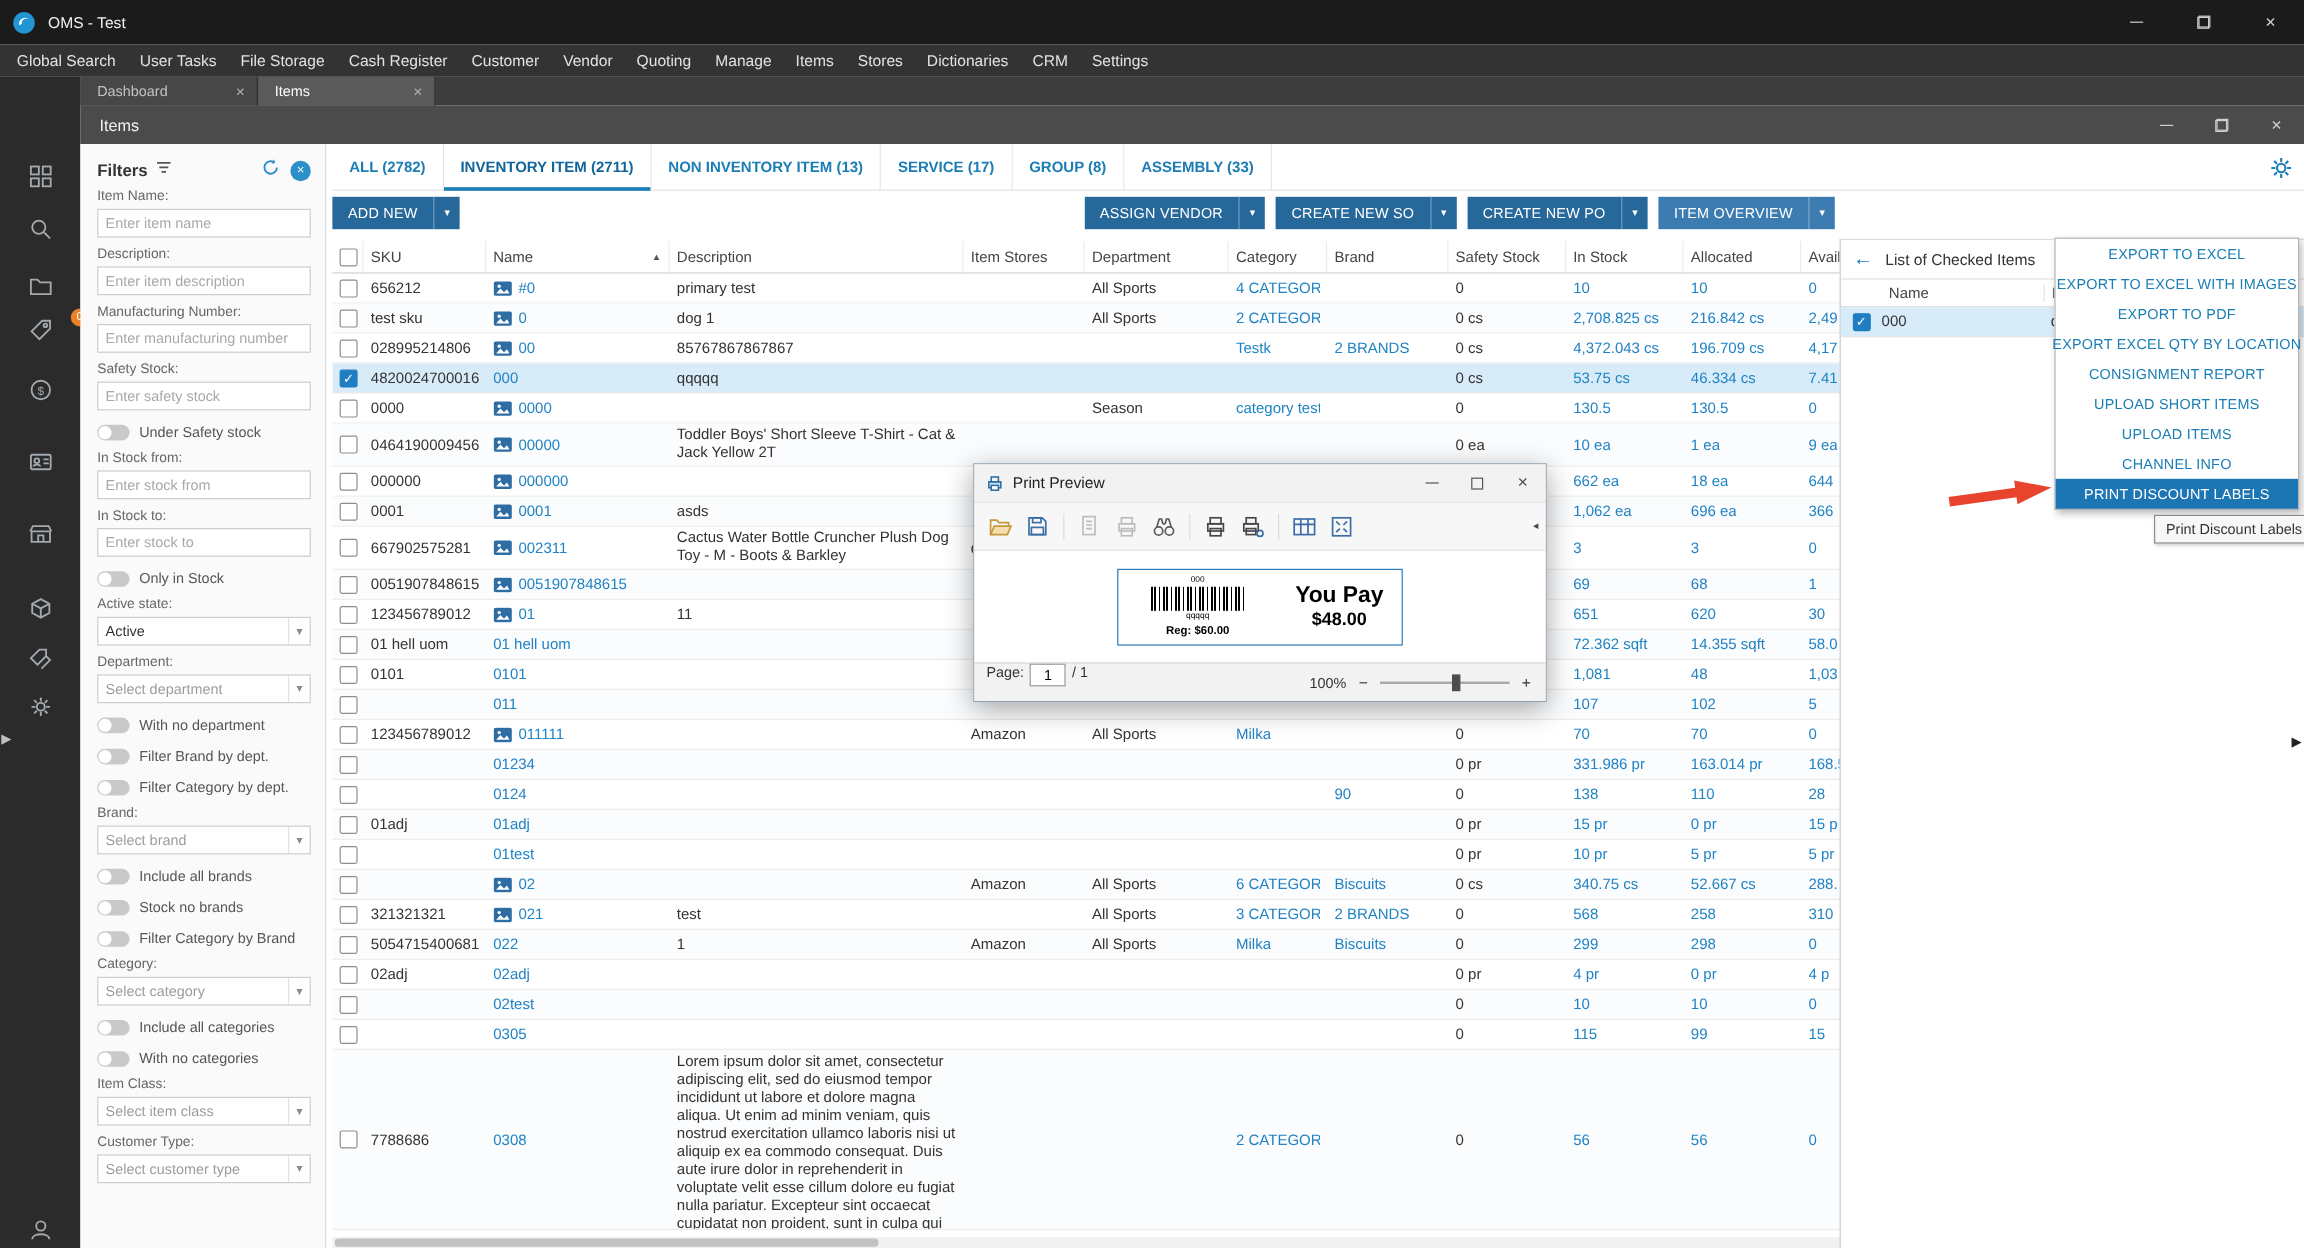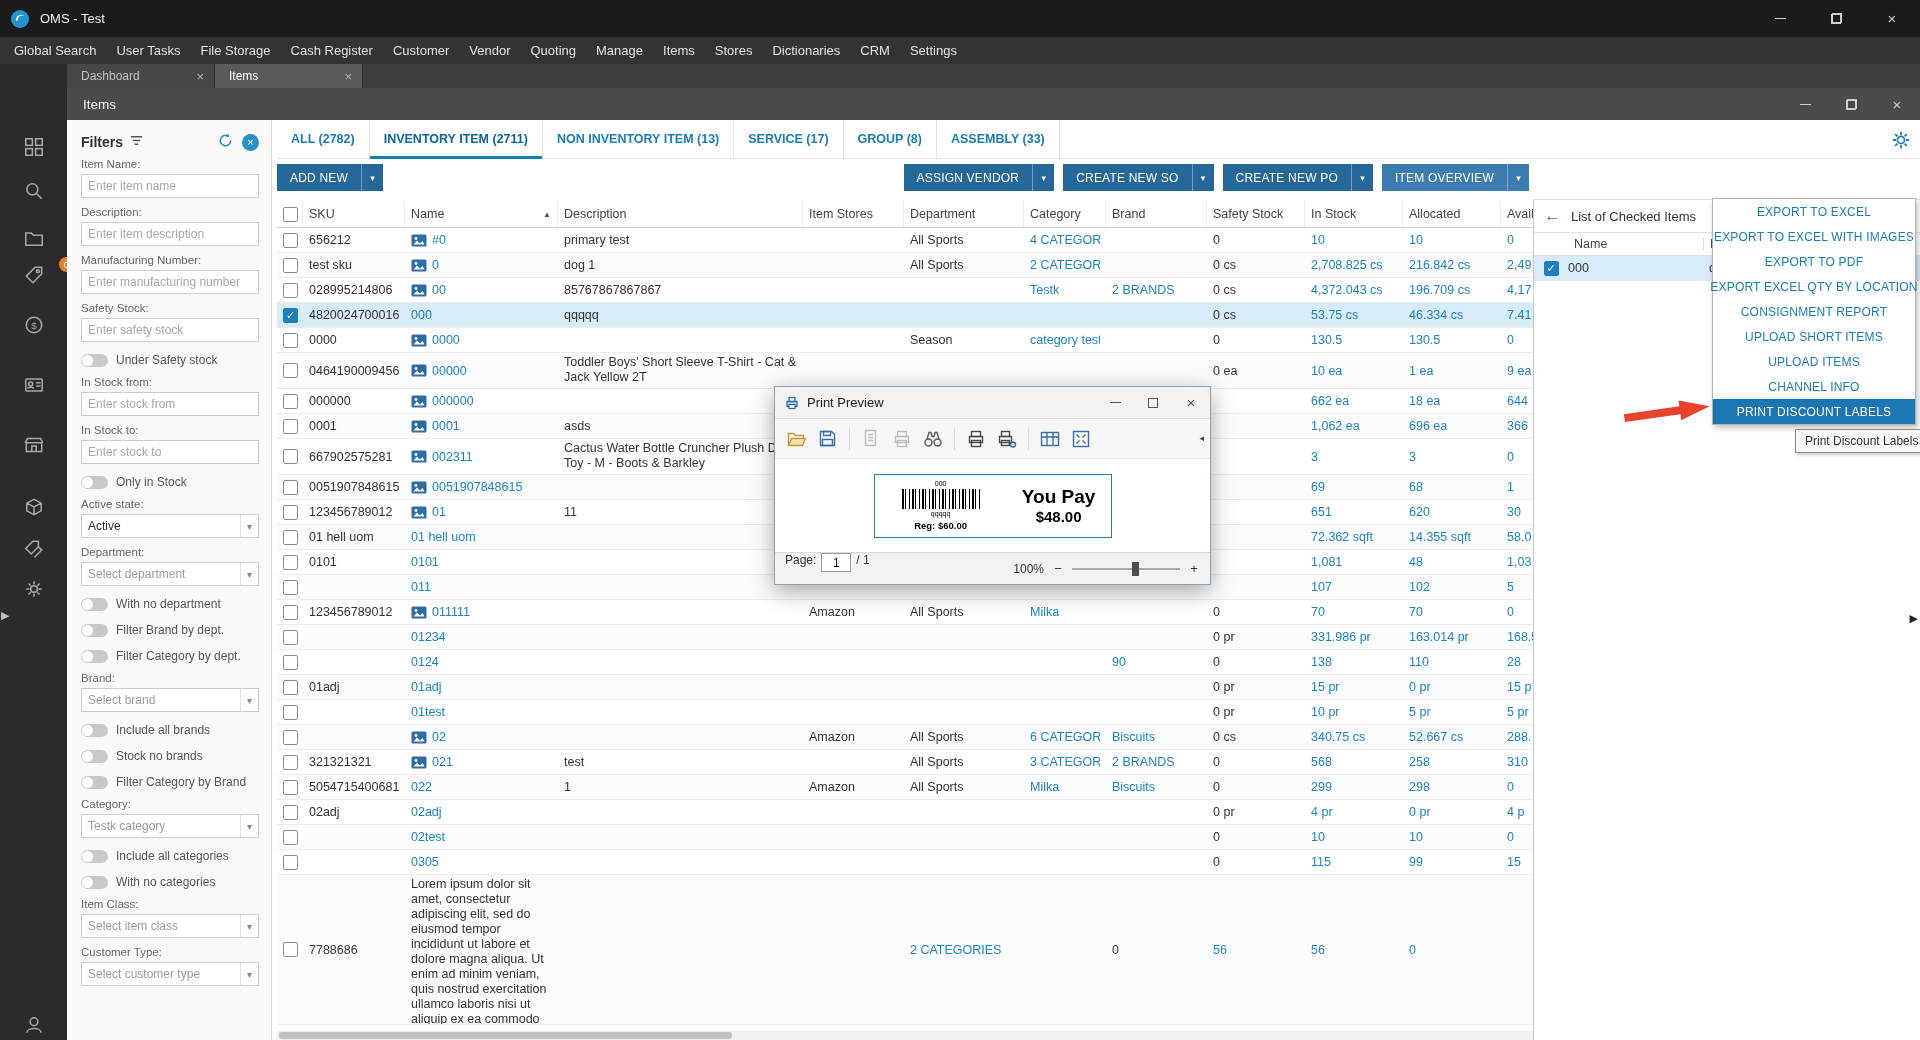--- a/index.html
+++ b/index.html
@@ -110,21 +110,21 @@
   .panelarrow{position:absolute;right:2px;top:412px;color:#222;font-size:11px;cursor:pointer}
 
   
   #ctxmenu{position:absolute;left:1712px;top:198px;width:204px;background:#fff;border:1px solid #b3b3b3;box-shadow:2px 3px 6px rgba(0,0,0,.25);z-index:40}
   .cmi{height:25px;display:flex;align-items:center;justify-content:center;font-size:12px;color:#1a7db5;letter-spacing:.2px;cursor:pointer;white-space:nowrap}
   .cmi.act{background:#1d76b4;color:#fff}
   #tooltip{position:absolute;left:1795px;top:429px;background:#f7f7f7;border:1px solid #8b8b8b;box-shadow:1px 2px 3px rgba(0,0,0,.2);font-size:12px;color:#333;padding:4px 9px;z-index:45;white-space:nowrap}
   #redarrow{position:absolute;left:1622px;top:396px;z-index:50}
 
   
-  #dialog{position:absolute;left:774px;top:386px;width:437px;height:199px;background:#fff;border:1px solid #8fa0b0;box-shadow:0 6px 22px rgba(0,0,0,.35);z-index:30;display:flex;flex-direction:column}
+  #dialog{position:absolute;left:811px;top:386px;width:478px;height:199px;background:#fff;border:1px solid #8fa0b0;box-shadow:0 6px 22px rgba(0,0,0,.35);z-index:30;display:flex;flex-direction:column}
   .dtitle{height:32px;background:#f2f2f2;display:flex;align-items:center;border-bottom:1px solid #e0e0e0}
   .dtitle .dic{margin:0 7px 0 9px;display:flex}
   .dtitle .dt{font-size:13px;color:#222}
   .dtitle .wbtn{width:38px;color:#555}
   .dtitle .ic-min{background:#555}
   .dtitle .ic-max{border-color:#555}
   .dtool{height:40px;background:#f7f7f7;border-bottom:1px solid #e2e2e2;display:flex;align-items:center;padding-left:8px;gap:3px;position:relative}
   .tibtn{width:28px;height:28px;display:flex;align-items:center;justify-content:center;cursor:pointer;border-radius:2px}
   .tsep{width:1px;height:22px;background:#dcdcdc;margin:0 4px}
   .dtool .ovf{position:absolute;right:6px;top:14px;font-size:9px;color:#444;cursor:pointer}
@@ -386,21 +386,21 @@
      </div>
       <div class="ftoggle">
        <span class="track">
           <span class="knob"></span>
         </span>
        <span class="tlabel">Filter Category by Brand</span>
      </div>
       <div class="fgroup">
        <div class="flabel">Category:</div>
        <div class="fselect">
-         <span class="ph">Testk category</span>
+         <span class="ph">Select category</span>
          <span class="selarrow">▾</span>
        </div>
      </div>
       <div class="ftoggle">
        <span class="track">
           <span class="knob"></span>
         </span>
        <span class="tlabel">Include all categories</span>
      </div>
       <div class="ftoggle">
@@ -1201,20 +1201,23 @@
         </div>
         <div class="td">
           <span class="lnk">15</span>
         </div>
       </div>
       <div class="trow grid12 tall ">
         <div class="td">
           <span class="cb "></span>
         </div>
         <div class="td">7788686</div>
+        <div class="td">
+          <span class="lnk">0308</span>
+        </div>
         <div class="td c-desc">Lorem ipsum dolor sit amet, consectetur adipiscing elit, sed do eiusmod tempor incididunt ut labore et dolore magna aliqua. Ut enim ad minim veniam, quis nostrud exercitation ullamco laboris nisi ut aliquip ex ea commodo consequat. Duis aute irure dolor in reprehenderit in voluptate velit esse cillum dolore eu fugiat nulla pariatur. Excepteur sint occaecat cupidatat non proident, sunt in culpa qui officia deserunt mollit anim id est</div>
         <div class="td"></div>
         <div class="td"></div>
         <div class="td">
           <span class="lnk">2 CATEGORIES</span>
         </div>
         <div class="td"></div>
         <div class="td">0</div>
         <div class="td">
           <span class="lnk">56</span>

